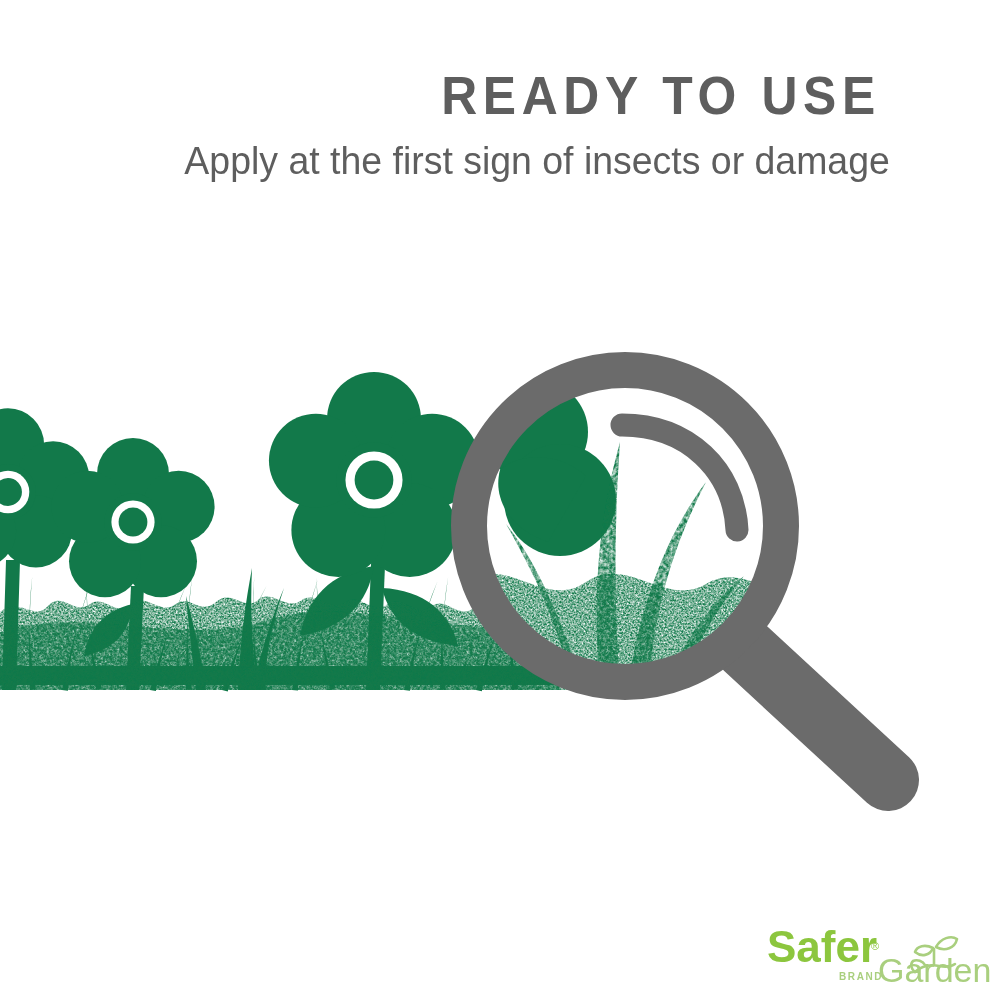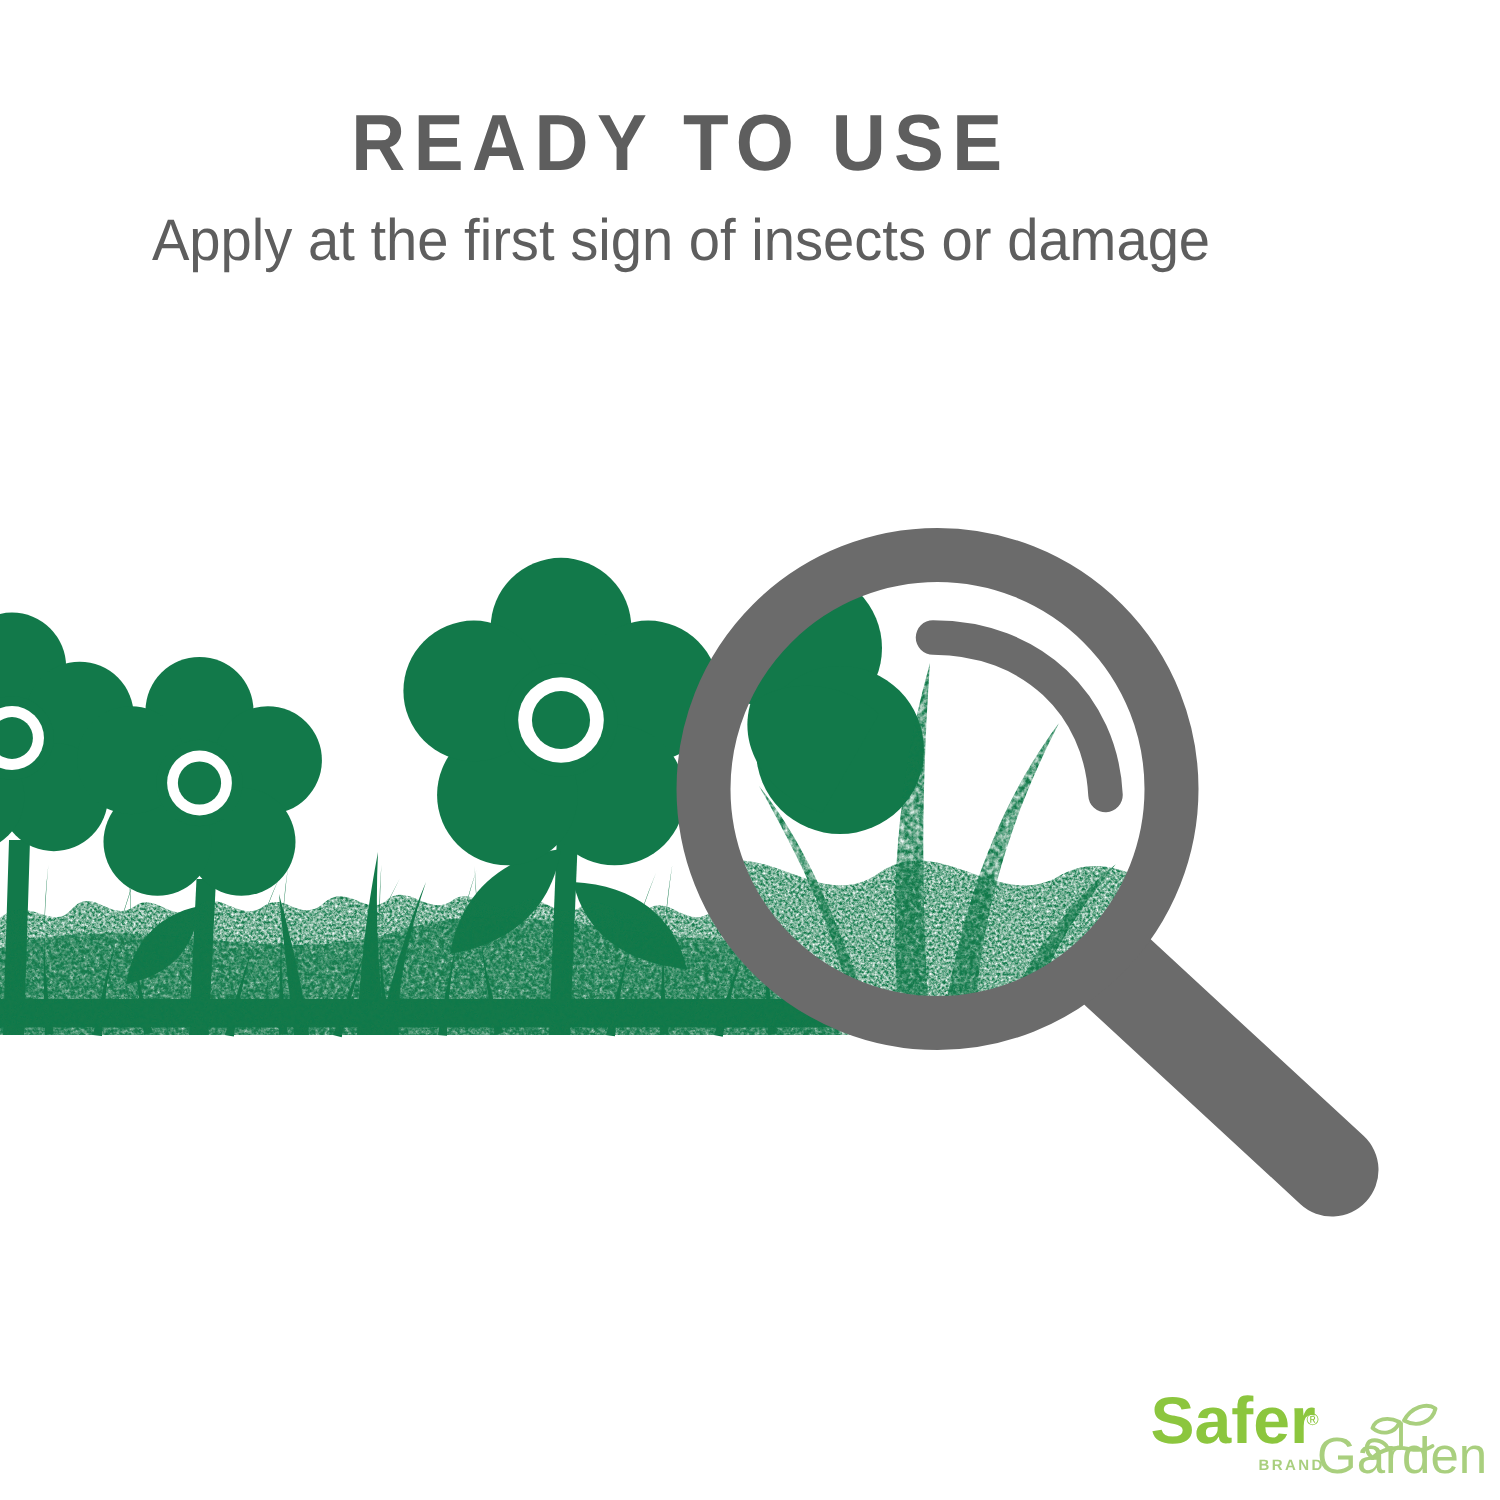--- a/index.html
+++ b/index.html
@@ -16,21 +16,21 @@
     width:1000px;height:1000px;
     background:#ffffff;
     overflow:hidden;
   }
 
   
   .header{
     position:absolute;
     left:0;top:68px;
     width:908px;
-    text-align:center;
+    text-align:right;
   }
   .headline{
     margin:0;
     font-family:"Liberation Sans", sans-serif;
     font-size:53px;
     font-weight:bold;
     letter-spacing:6px;
     color:#5e5e5e;
     line-height:1.05;
     transform:scaleX(0.94);

